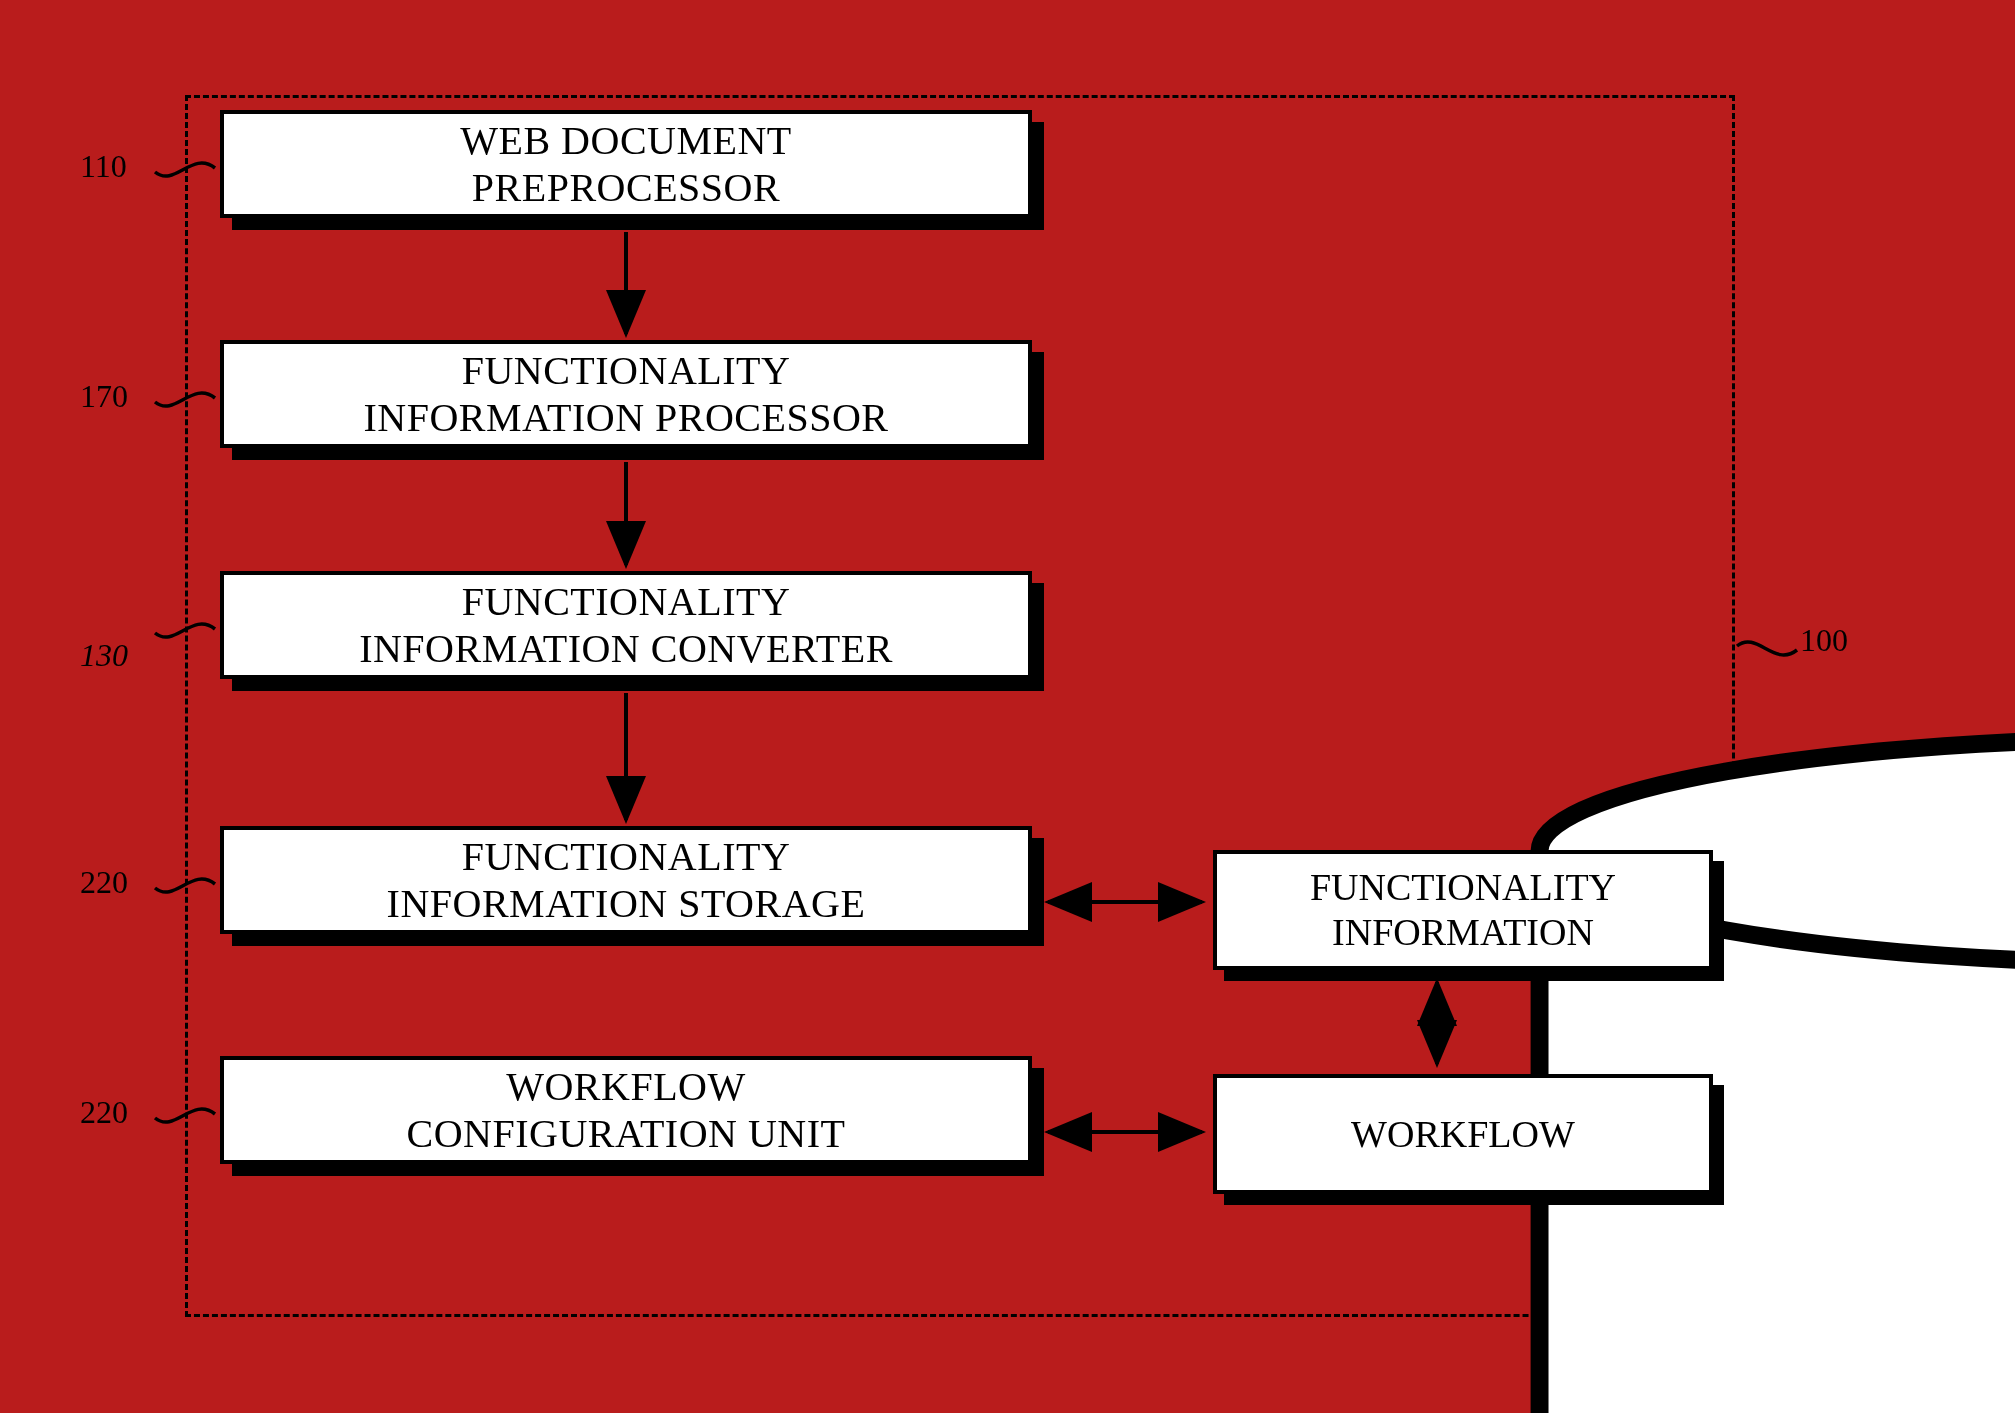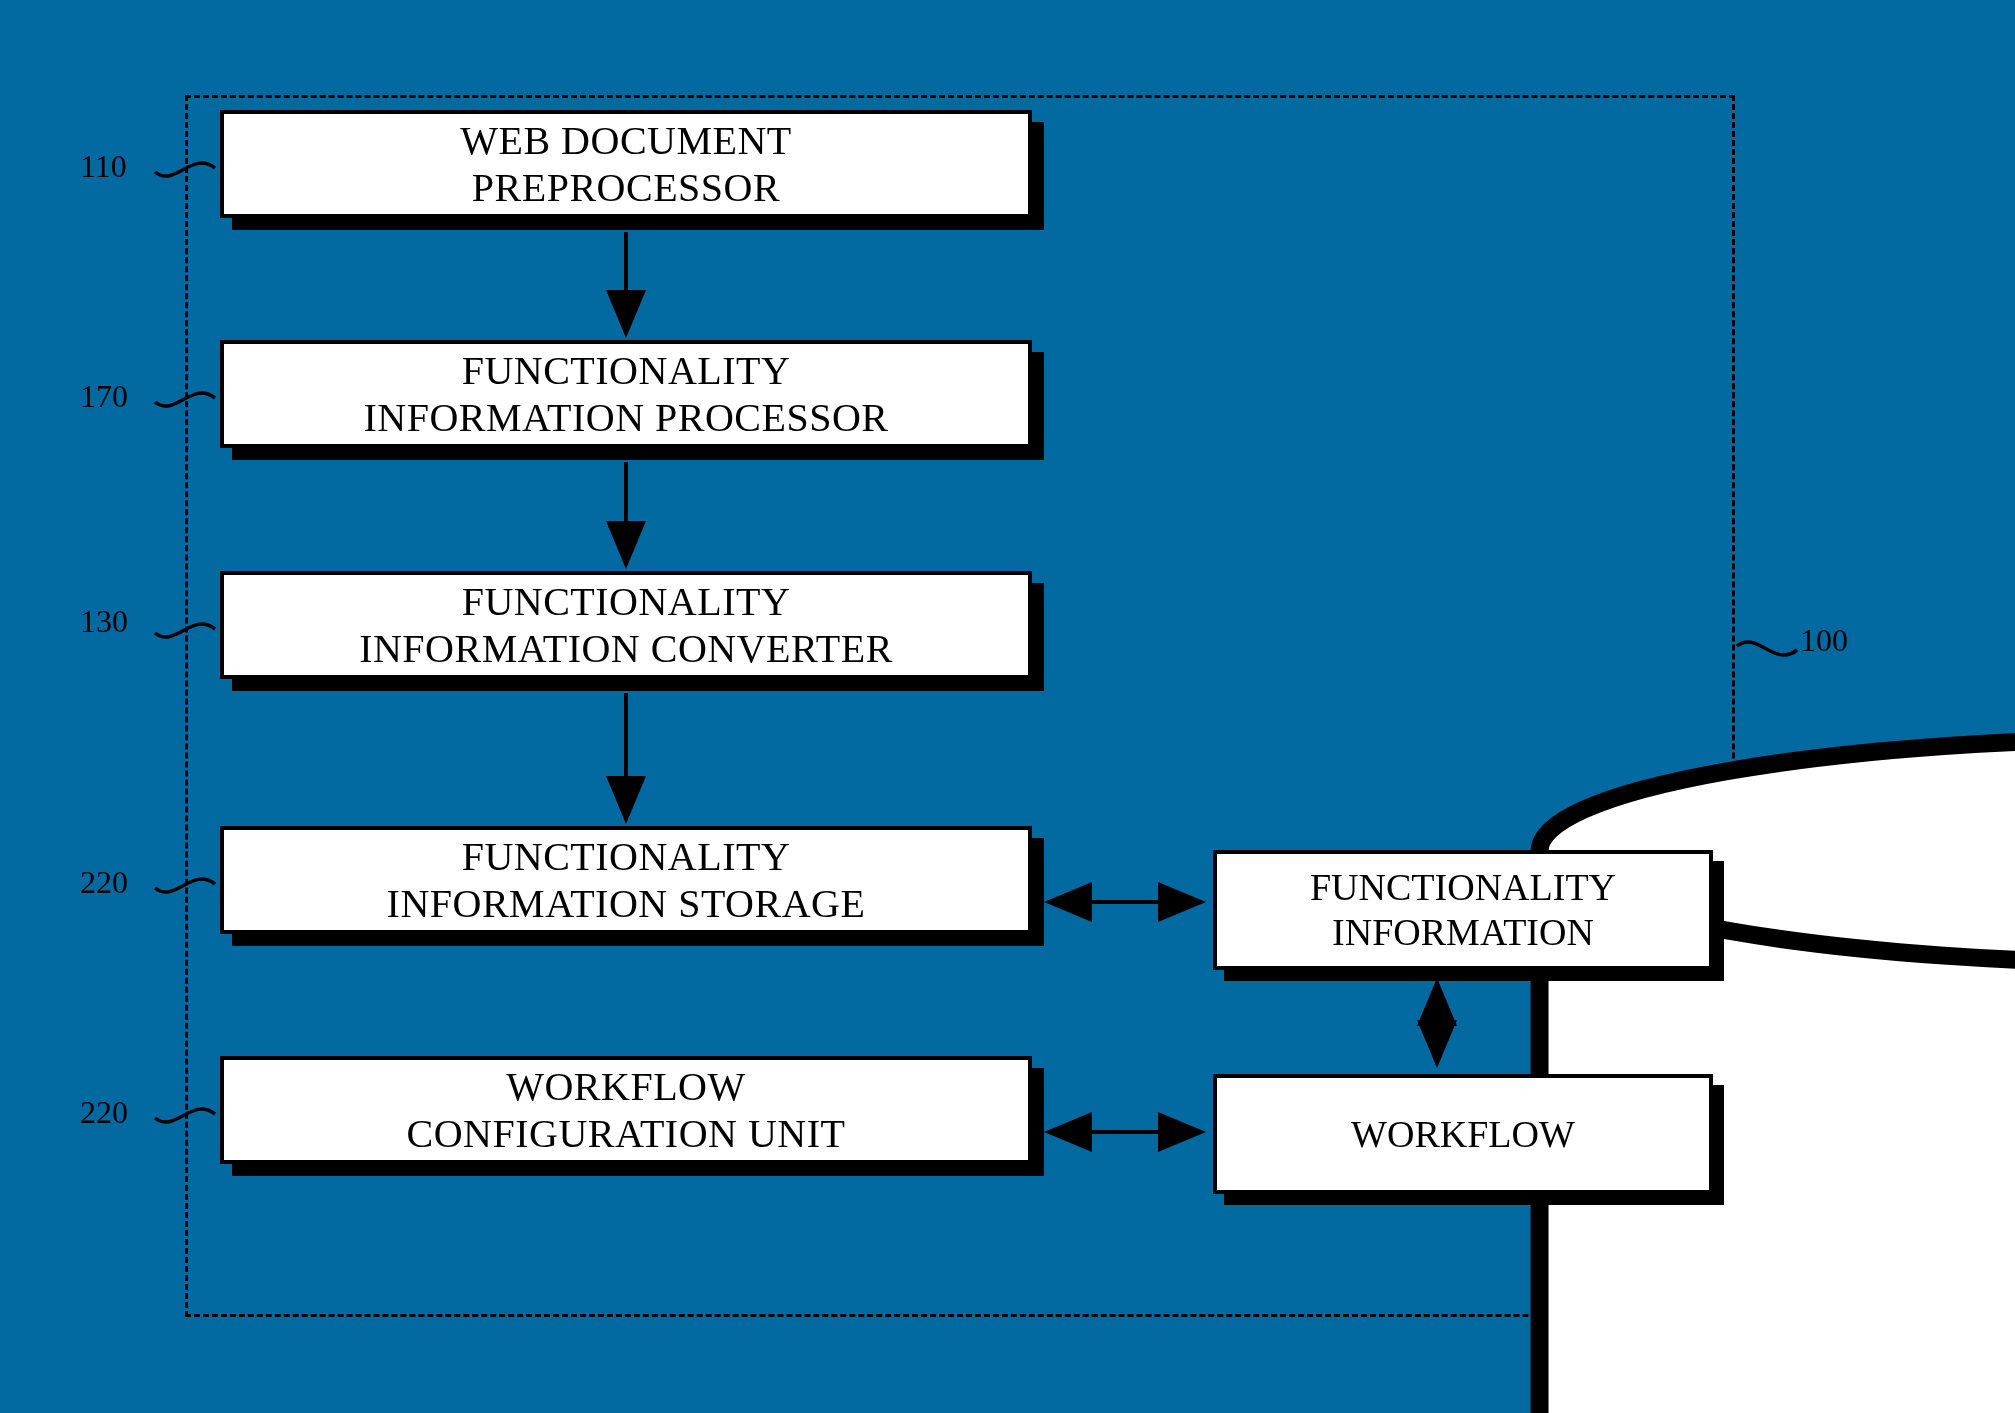--- a/index.html
+++ b/index.html
@@ -8,21 +8,21 @@
     padding: 0;
     background: #ffffff;
   }
   body {
     font-family: "Liberation Serif", "DejaVu Serif", serif;
   }
   #figure {
     position: relative;
     width: 2015px;
     height: 1413px;
-    background: #0369a1;
+    background: #b91c1c;
     overflow: hidden;
   }
   #figure svg {
     position: absolute;
     top: 0;
     left: 0;
     width: 2015px;
     height: 1413px;
   }
   
@@ -195,18 +195,18 @@
       <path d="M 155 402 C 175 418 192 380 215 398"></path>
       <path d="M 155 633 C 175 649 192 611 215 629"></path>
       <path d="M 155 888 C 175 904 192 866 215 884"></path>
       <path d="M 155 1118 C 175 1134 192 1096 215 1114"></path>
       <path d="M 1737 646 C 1757 630 1774 668 1797 650"></path>
     </g>
   </svg>
 
   <div class="ref-num" style="left:80px; top:148px;">110</div>
   <div class="ref-num" style="left:80px; top:378px;">170</div>
-  <div class="ref-num" style="left:80px; top:603px;">130</div>
+  <div class="ref-num" style="left:80px; top:637px;font-style:italic;">130</div>
   <div class="ref-num" style="left:80px; top:864px;">220</div>
   <div class="ref-num" style="left:80px; top:1094px;">220</div>
   <div class="ref-num" style="left:1800px; top:622px;">100</div>
 
 </div>
 
 </body></html>

